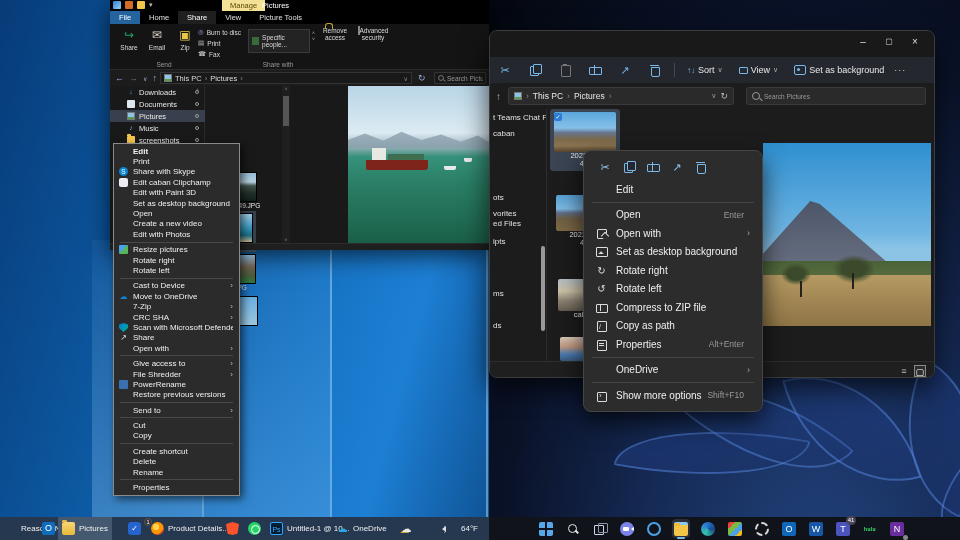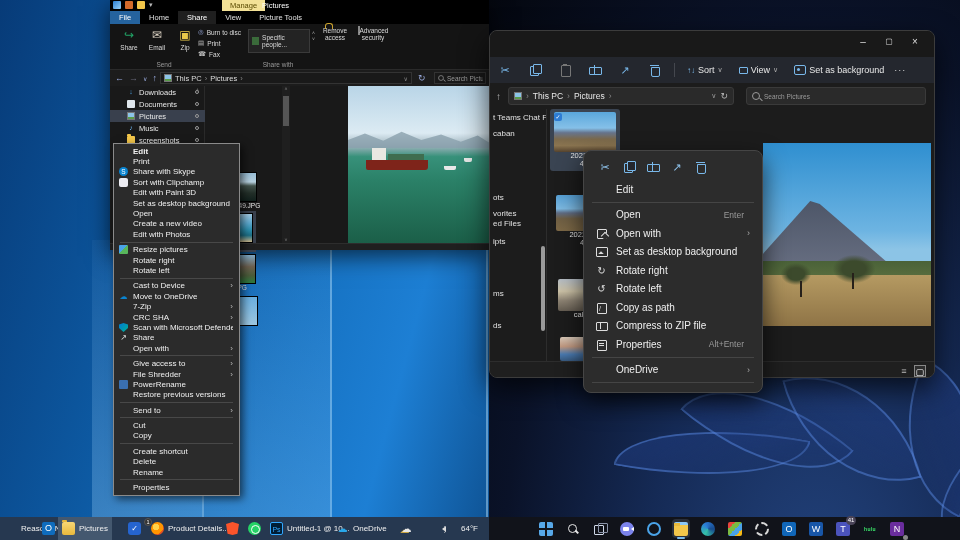--- a/index.html
+++ b/index.html
@@ -426,21 +426,21 @@
       <span class="mlabel">Print</span>
       <span class="marrow"></span>
     </div>
     <div class="m10-item">
       <span class="mic i-skype-icon"></span>
       <span class="mlabel">Share with Skype</span>
       <span class="marrow"></span>
     </div>
     <div class="m10-item">
       <span class="mic i-clipchamp-icon"></span>
-      <span class="mlabel">Sort with Clipchamp</span>
+      <span class="mlabel">Edit caban Clipchamp</span>
       <span class="marrow"></span>
     </div>
     <div class="m10-item">
       <span class="mic"></span>
       <span class="mlabel">Edit with Paint 3D</span>
       <span class="marrow"></span>
     </div>
     <div class="m10-item">
       <span class="mic"></span>
       <span class="mlabel">Set as desktop background</span>
@@ -757,28 +757,28 @@
         <span class="mshort"></span>
         <span class="marrow"></span>
       </div>
       <div class="m11-item">
         <span class="mic i-rotate-left-icon"></span>
         <span class="mlabel">Rotate left</span>
         <span class="mshort"></span>
         <span class="marrow"></span>
       </div>
       <div class="m11-item">
+        <span class="mic i-zip-icon"></span>
+        <span class="mlabel">Compress to ZIP file</span>
+        <span class="mshort"></span>
+        <span class="marrow"></span>
+      </div>
+      <div class="m11-item">
         <span class="mic i-copy-path-icon"></span>
         <span class="mlabel">Copy as path</span>
-        <span class="mshort"></span>
-        <span class="marrow"></span>
-      </div>
-      <div class="m11-item">
-        <span class="mic i-zip-icon"></span>
-        <span class="mlabel">Compress to ZIP file</span>
         <span class="mshort"></span>
         <span class="marrow"></span>
       </div>
       <div class="m11-item">
         <span class="mic i-properties-icon"></span>
         <span class="mlabel">Properties</span>
         <span class="mshort">Alt+Enter</span>
         <span class="marrow"></span>
       </div>
       <div class="m11-item sep">
@@ -792,20 +792,26 @@
         <span class="mlabel">OneDrive</span>
         <span class="mshort"></span>
         <span class="marrow">›</span>
       </div>
       <div class="m11-item sep">
         
         
         
         
       </div>
+      <div class="m11-item">
+        <span class="mic i-more-options-icon"></span>
+        <span class="mlabel">Show more options</span>
+        <span class="mshort">Shift+F10</span>
+        <span class="marrow"></span>
+      </div>
     </div>
 </div>
 
 <div class="taskbar">
   <div class="tb-left">
 
   <div class="tl-item" style="left: 0px;">
         <span class="tl-ico"></span>
 
         <span>Reasons Not...</span>

